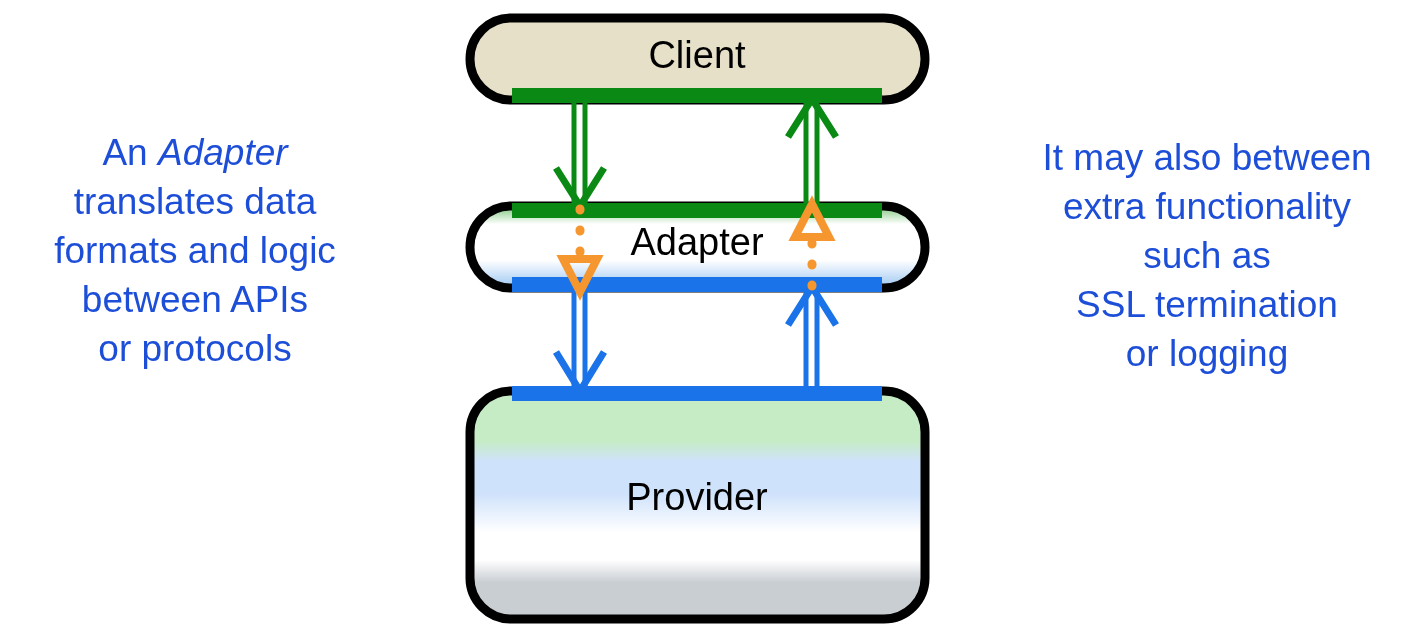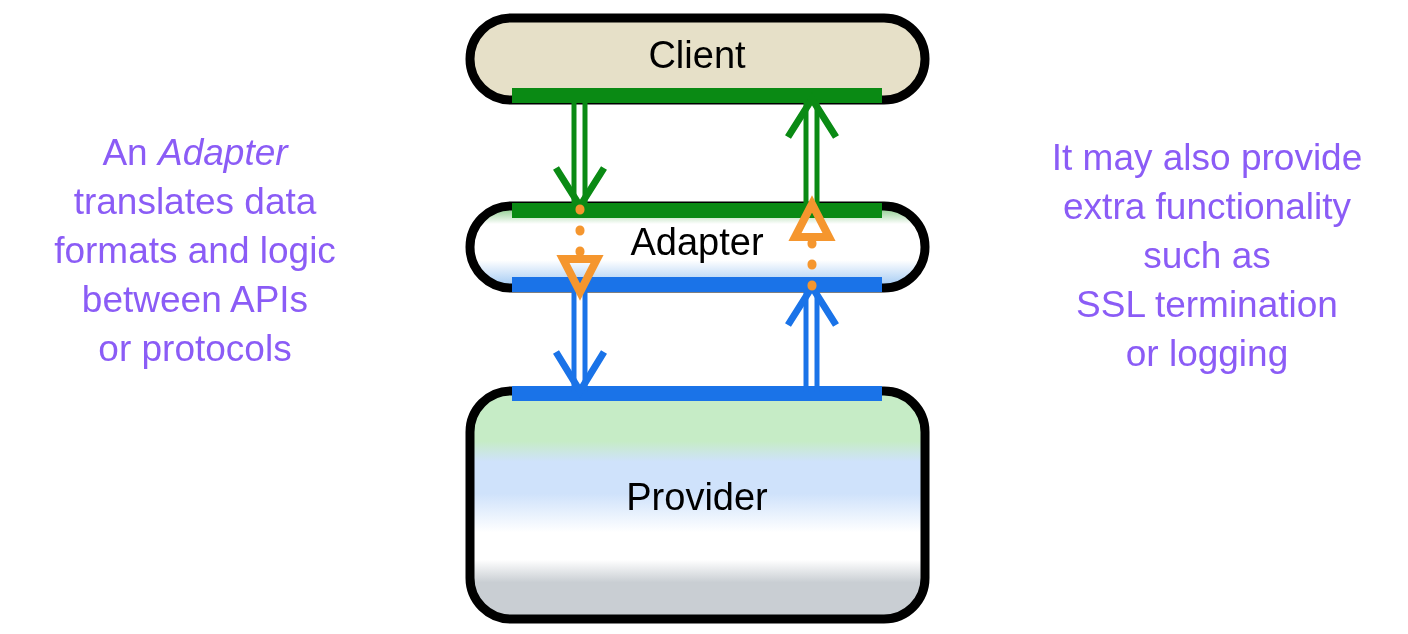--- a/index.html
+++ b/index.html
@@ -15,21 +15,21 @@
     position: relative;
   }
   #stage {
     position: relative;
     width: 1408px;
     height: 634px;
   }
   .side-text {
     position: absolute;
     text-align: center;
-    color: #8b5cf6;
+    color: #1d4ed8;
     font-size: 37px;
     line-height: 49px;
     font-family: "Liberation Sans", sans-serif;
     white-space: pre-line;
   }
   #left-text {
     left: 10px;
     top: 128px;
     width: 370px;
   }
@@ -58,21 +58,21 @@
 <body>
 
 <div id="stage">
 
   <div class="side-text" id="left-text"><span>An </span><span class="italic-term">Adapter</span>
 <span>translates data
 formats and logic
 between APIs
 or protocols</span></div>
 
-  <div class="side-text" id="right-text">It may also provide
+  <div class="side-text" id="right-text">It may also between
 extra functionality
 such as
 SSL termination
 or logging</div>
 
   <svg id="diagram" width="1408" height="634" viewBox="0 0 1408 634">
     <defs>
       <linearGradient id="adapterGrad" x1="0" y1="0" x2="0" y2="1">
         <stop offset="0%" stop-color="#7bc47b"></stop>
         <stop offset="22%" stop-color="#ffffff"></stop>

